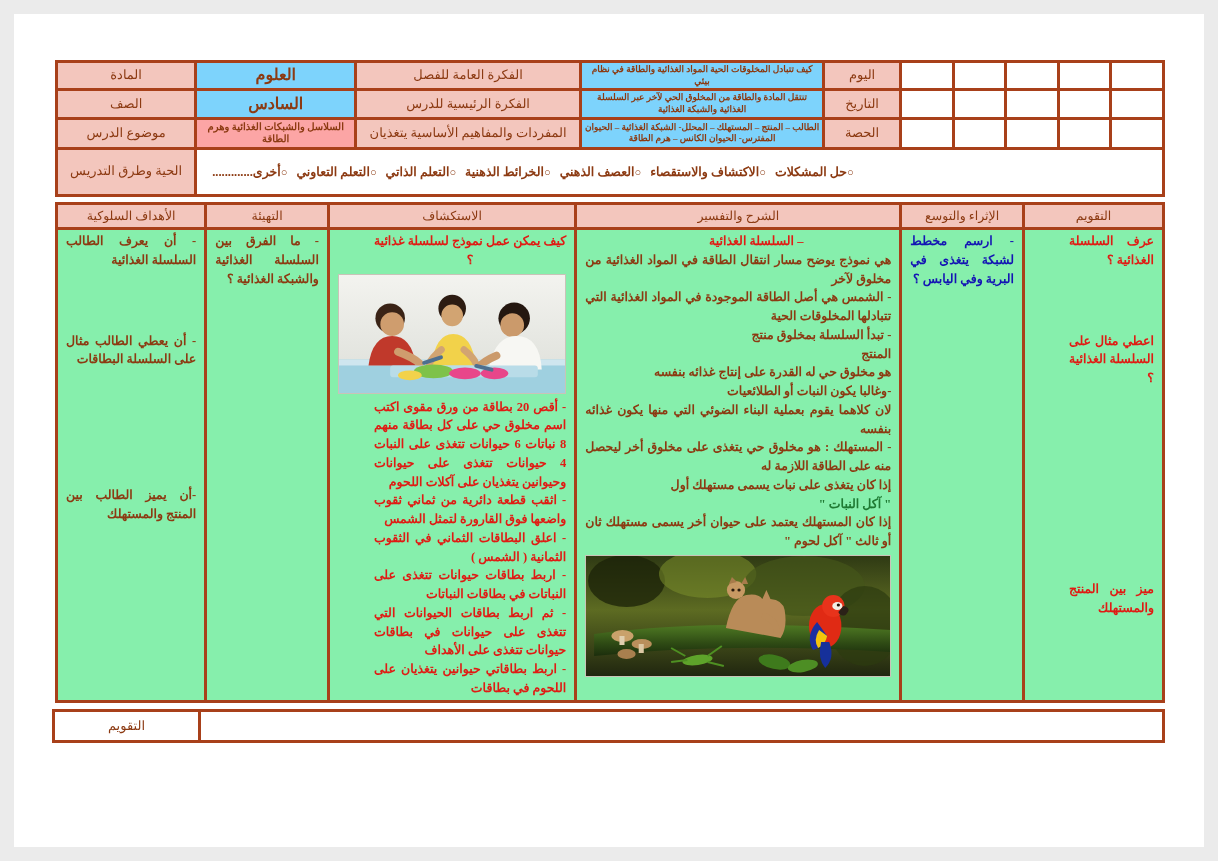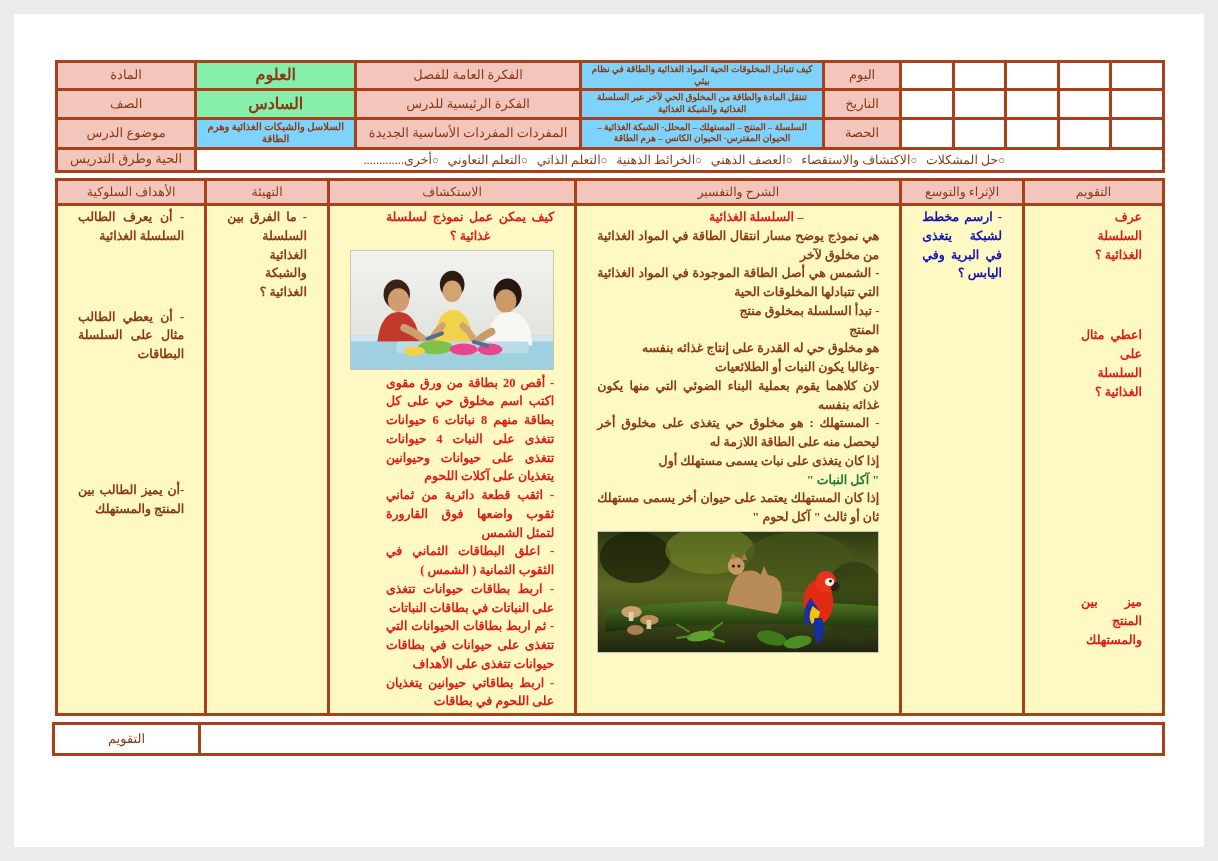--- a/index.html
+++ b/index.html
@@ -36,43 +36,43 @@
     line-height:1.15;
   }
   td.lbl{
     background:#f3c6bd;
     font-size:13px;
     font-weight:400;
     color:#8c3a12;
     white-space:nowrap;
   }
   td.val-bold{
-    font-size:16px;font-weight:bold;color:#8c3a12;background:#86efac;
+    font-size:16px;font-weight:bold;color:#8c3a12;background:#7dd3fc;
   }
   td.val-small{
-    font-size:10px;font-weight:bold;color:#8c3a12;background:#7dd3fc;line-height:1.25;
+    font-size:10px;font-weight:bold;color:#8c3a12;background:#fca5a5;line-height:1.25;
   }
   td.val-tiny{
     font-size:9px;font-weight:bold;color:#8c3a12;background:#7dd3fc;line-height:1.3;
   }
   td.blank{background:#ffffff;}
   td.methods{
-    background:#ffffff;font-size:12.5px;font-weight:normal;color:#8c3a12;
-    text-align:center;letter-spacing:0;padding:3px 6px;
+    background:#ffffff;font-size:12.5px;font-weight:bold;color:#8c3a12;
+    text-align:left;letter-spacing:0;padding:15px 6px;
   }
   .methods .opt{margin-left:9px;white-space:nowrap;}
   .circ{font-size:11px;}
 
   
   .body-table{width:1110px;margin-top:5px;}
   .body-table > tbody > tr > td{
     border:3px solid #a8401a;
     vertical-align:top;
-    background:#fef9c3;
-    padding:2px 20px;
+    background:#86efac;
+    padding:2px 8px;
   }
   .body-table td.colhead{
     background:#f3c6bd;
     text-align:center;
     vertical-align:middle;
     font-size:12.5px;
     color:#8c3a12;
     padding:3px 4px;
     font-weight:400;
   }
@@ -161,22 +161,22 @@
           <td class="val-bold">السادس</td>
           <td class="lbl">الصف</td>
         </tr>
         <tr>
           <td class="blank"></td>
           <td class="blank"></td>
           <td class="blank"></td>
           <td class="blank"></td>
           <td class="blank"></td>
           <td class="lbl">الحصة</td>
-          <td class="val-tiny">السلسلة – المنتج – المستهلك – المحلل- الشبكة الغذائية – الحيوان المفترس- الحيوان الكانس – هرم الطاقة</td>
-          <td class="lbl">المفردات المفردات الأساسية الجديدة</td>
+          <td class="val-tiny">الطالب – المنتج – المستهلك – المحلل- الشبكة الغذائية – الحيوان المفترس- الحيوان الكانس – هرم الطاقة</td>
+          <td class="lbl">المفردات والمفاهيم الأساسية يتغذيان</td>
           <td class="val-small">السلاسل والشبكات الغذائية وهرم الطاقة</td>
           <td class="lbl">موضوع الدرس</td>
         </tr>
         <tr>
           <td class="methods" colspan="9">
             <span class="opt"><span class="circ">○</span><span>حل المشكلات</span></span><span class="opt"><span class="circ">○</span><span>الاكتشاف والاستقصاء</span></span><span class="opt"><span class="circ">○</span><span>العصف الذهني</span></span><span class="opt"><span class="circ">○</span><span>الخرائط الذهنية</span></span><span class="opt"><span class="circ">○</span><span>التعلم الذاتي</span></span><span class="opt"><span class="circ">○</span><span>التعلم التعاوني</span></span><span class="opt"><span class="circ">○</span><span>أخرى.............</span></span>
           </td>
           <td class="lbl">الحية وطرق التدريس</td>
         </tr>
       </tbody>

